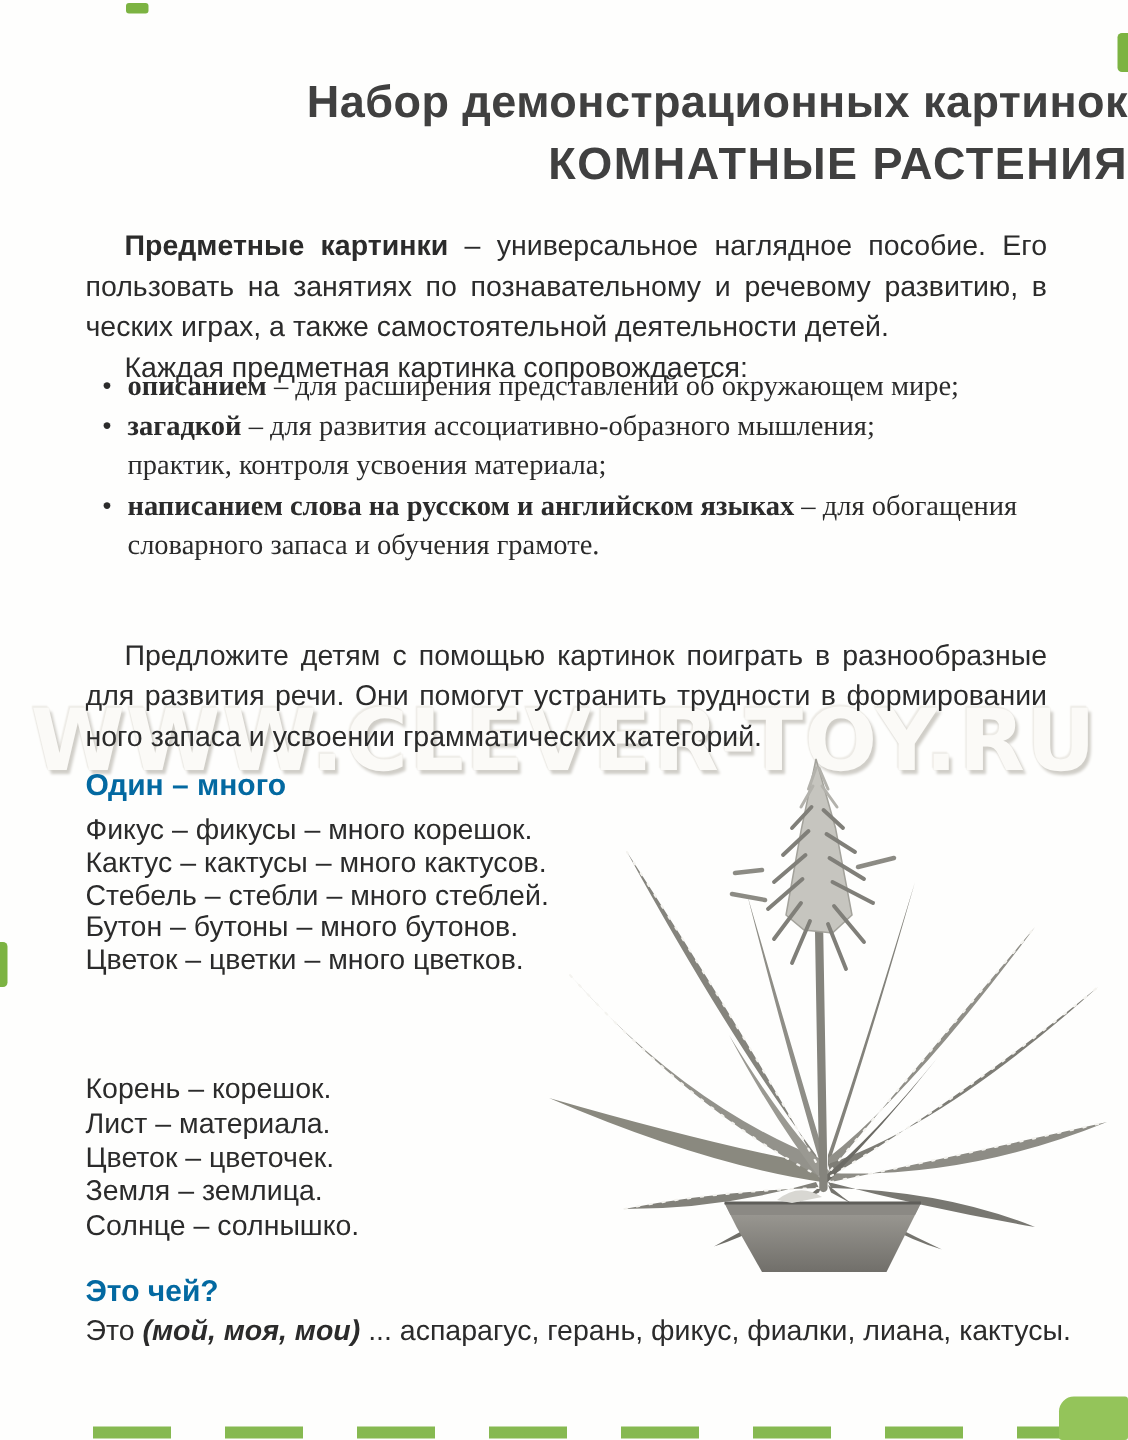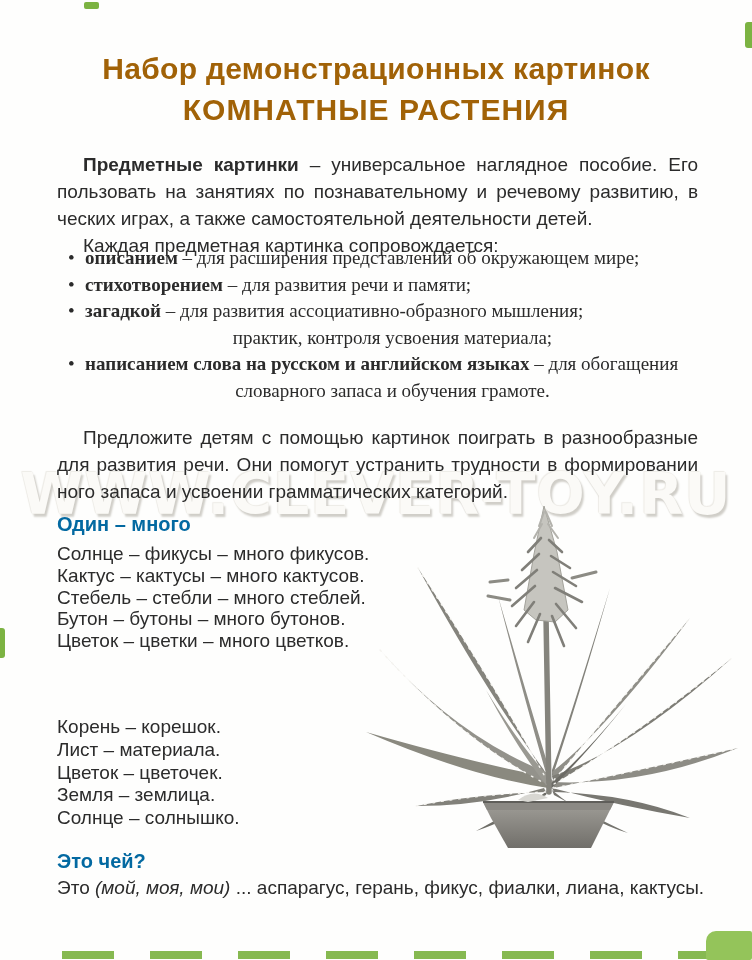--- a/index.html
+++ b/index.html
@@ -10,39 +10,39 @@
   }
   
   .wm{
     position:absolute;left:14px;top:448px;width:724px;text-align:center;
     font-family:"DejaVu Sans",sans-serif;font-weight:bold;
     font-size:57px;letter-spacing:1px;line-height:92px;
     color:#fbfaf7;
     text-shadow:2px 3px 2px #d0cec8,-1px -1px 1px #edebe6,0 0 1px #dddbd5;
     white-space:nowrap;
   }
-  .title{position:absolute;left:0;top:48px;width:752px;text-align:center;
-    font-weight:bold;color:#a16207;}
+  .title{position:absolute;left:0;top:48px;width:752px;text-align:right;
+    font-weight:bold;color:#404040;}
   .t1{font-size:30px;line-height:42px;letter-spacing:.3px;}
   .t2{font-size:30px;line-height:40px;letter-spacing:1px;}
   .intro{position:absolute;left:57px;top:151px;width:641px;font-size:19px;}
   .line{height:27px;line-height:27px;white-space:nowrap;}
   .just{white-space:normal;text-align:justify;text-align-last:justify;overflow:hidden;}
   .ind{text-indent:26px;}
   .bullets{position:absolute;left:68px;top:245px;width:632px;font-size:19px;font-family:Liberation Serif, serif;}
   .b-line{height:26.5px;line-height:26.5px;white-space:nowrap;}
   .mk{display:inline-block;width:17px;}
-  .cont{padding-left:17px;text-align:center;}
+  .cont{padding-left:17px;}
   .p2{position:absolute;left:57px;top:424px;width:641px;font-size:19px;}
   .h{position:absolute;left:57px;font-weight:bold;font-size:20px;line-height:24px;color:#0369a1;}
   .list{position:absolute;left:57px;font-size:19px;}
   .l-line{height:21.8px;line-height:21.8px;white-space:nowrap;}
   .l-line2{height:22.8px;line-height:22.8px;white-space:nowrap;}
   .whose{position:absolute;left:57px;top:877px;width:660px;font-size:19px;white-space:nowrap;}
-  .whose i{font-weight:normal;}
+  .whose i{font-weight:bold;}
   .plant{position:absolute;left:358px;top:500px;width:385px;height:360px;}
   
   .art{position:absolute;background:#7cb342;border-radius:2px;}
   .art-top{left:84px;top:2px;width:15px;height:7px;}
   .art-right{left:745px;top:22px;width:7px;height:26px;border-radius:3px 0 0 3px;}
   .art-left{left:0;top:628px;width:5px;height:30px;border-radius:0 3px 3px 0;}
   .art-bottom{
     left:62px;bottom:1px;right:0;height:8px;border-radius:0;background:
     repeating-linear-gradient(90deg,#7cb342 0 52px,rgba(124,179,66,0) 52px 88px);
     opacity:.92;
@@ -136,36 +136,35 @@
 
   <div class="intro">
     <div class="line just ind"><b>Предметные картинки</b><span> – универсальное наглядное пособие. Его можно ис-</span></div>
     <div class="line just">пользовать на занятиях по познавательному и речевому развитию, в дидакти-</div>
     <div class="line">ческих играх, а также самостоятельной деятельности детей.</div>
     <div class="line ind">Каждая предметная картинка сопровождается:</div>
   </div>
 
   <div class="bullets">
     <div class="b-line"><span class="mk">•</span><b>описанием</b><span> – для расширения представлений об окружающем мире;</span></div>
-    <div class="b-line"><span class="mk">•</span><b>стихотворением</b><span> – для развития речи и памяти;</span></div>
     <div class="b-line"><span class="mk">•</span><b>загадкой</b><span> – для развития ассоциативно-образного мышления;</span></div>
     <div class="b-line cont">практик, контроля усвоения материала;</div>
     <div class="b-line"><span class="mk">•</span><b>написанием слова на русском и английском языках</b><span> – для обогащения</span></div>
     <div class="b-line cont">словарного запаса и обучения грамоте.</div>
   </div>
 
   <div class="p2">
     <div class="line just ind">Предложите детям с помощью картинок поиграть в разнообразные игры</div>
     <div class="line just">для развития речи. Они помогут устранить трудности в формировании словар-</div>
     <div class="line">ного запаса и усвоении грамматических категорий.</div>
   </div>
 
   <div class="h" style="top:512px">Один – много</div>
   <div class="list" style="top:543px">
-    <div class="l-line">Солнце – фикусы – много фикусов.</div>
+    <div class="l-line">Фикус – фикусы – много корешок.</div>
     <div class="l-line">Кактус – кактусы – много кактусов.</div>
     <div class="l-line">Стебель – стебли – много стеблей.</div>
     <div class="l-line">Бутон – бутоны – много бутонов.</div>
     <div class="l-line">Цветок – цветки – много цветков.</div>
   </div>
 
   <div class="list" style="top:716px">
     <div class="l-line2">Корень – корешок.</div>
     <div class="l-line2">Лист – материала.</div>
     <div class="l-line2">Цветок – цветочек.</div>

